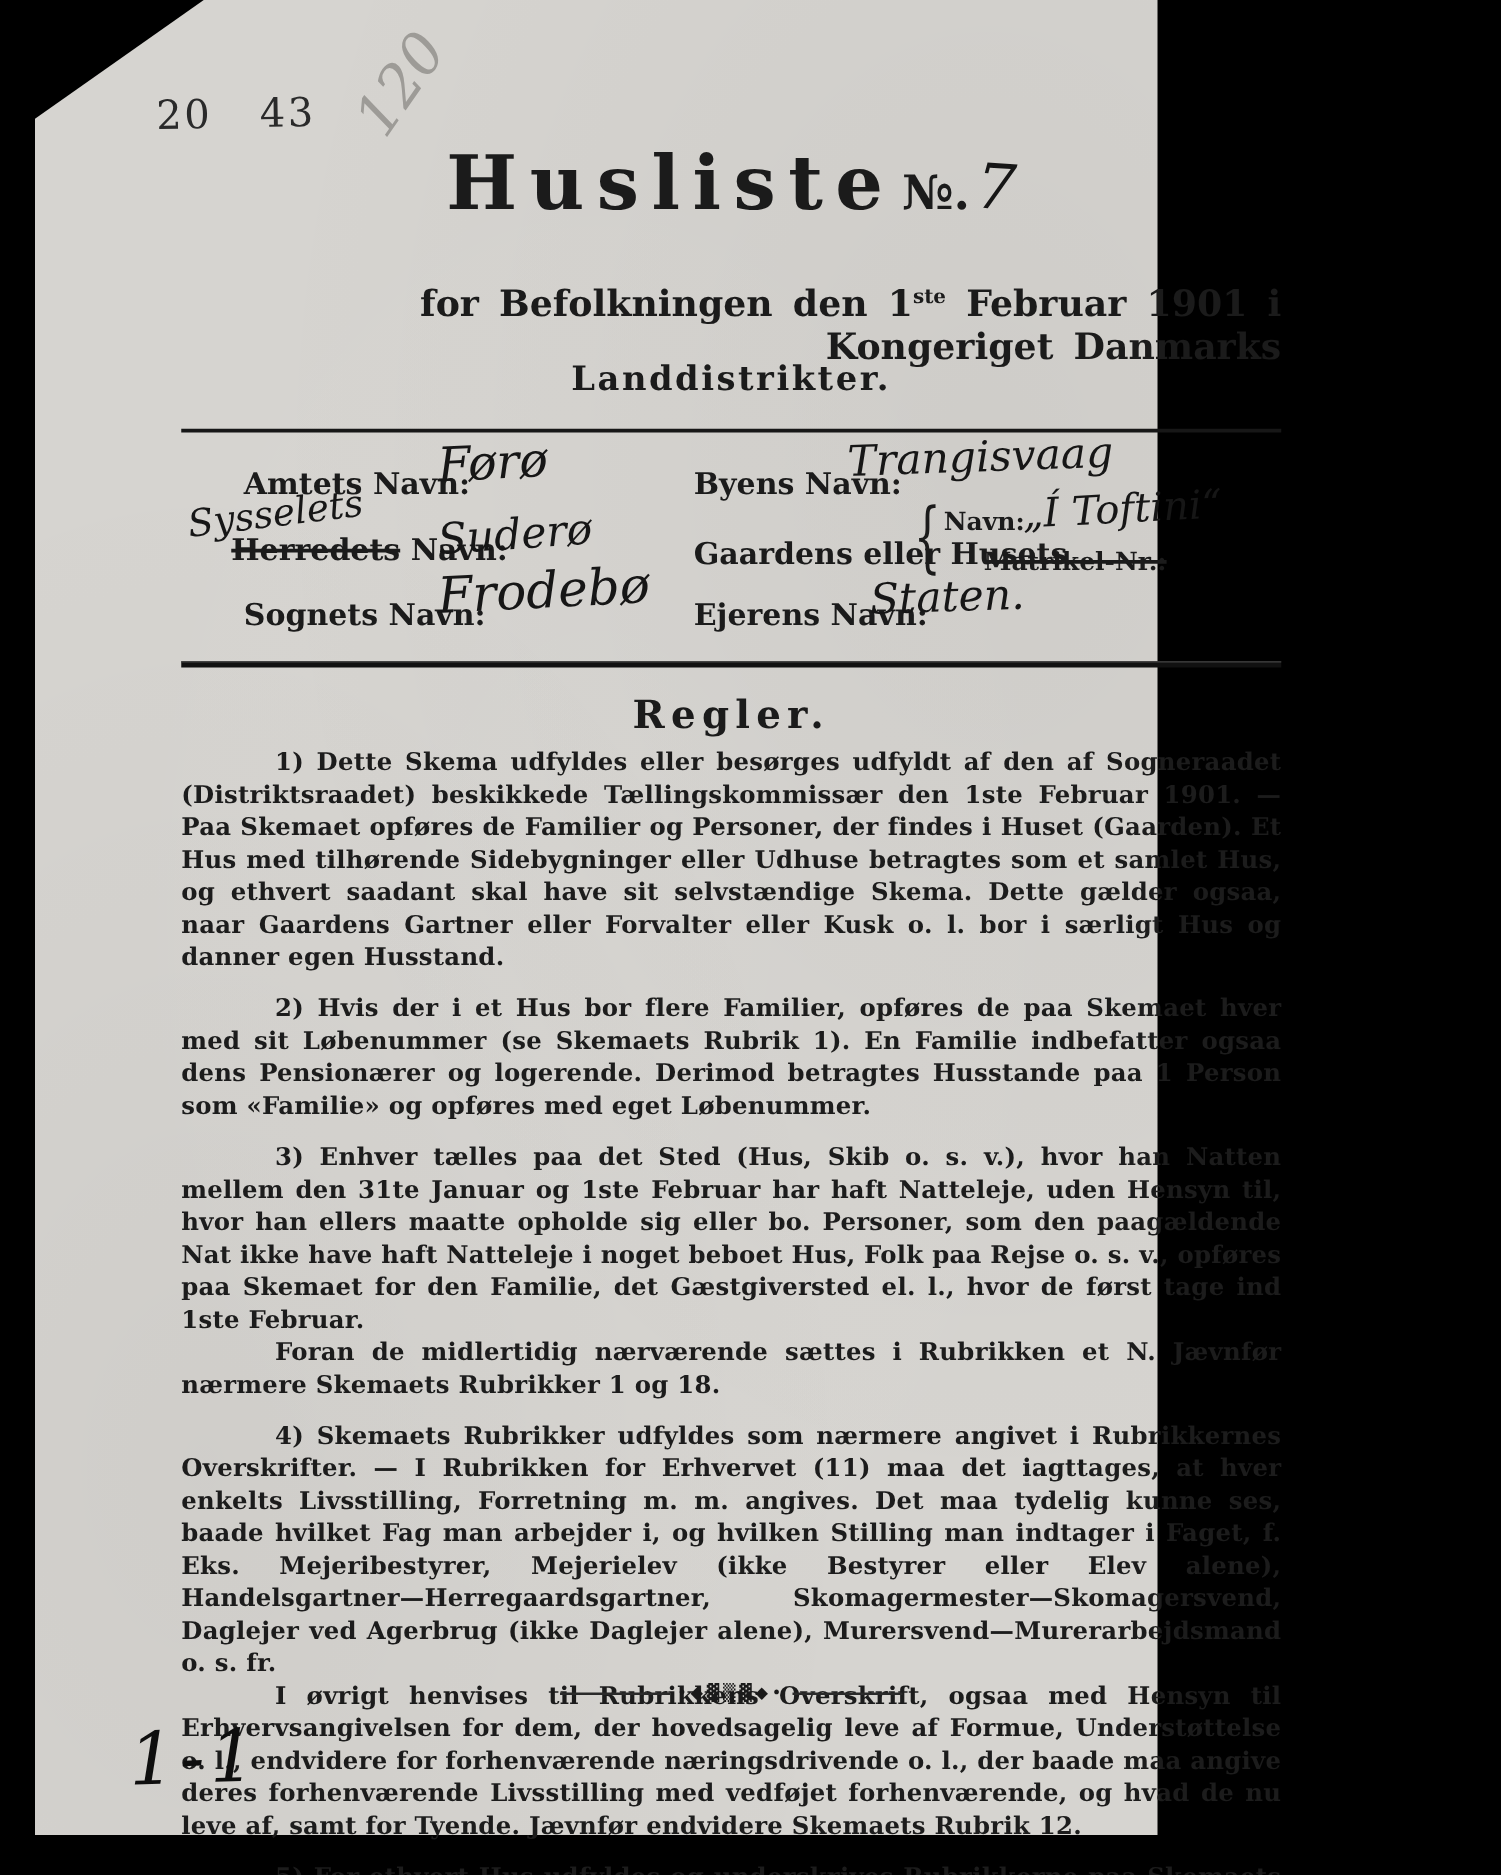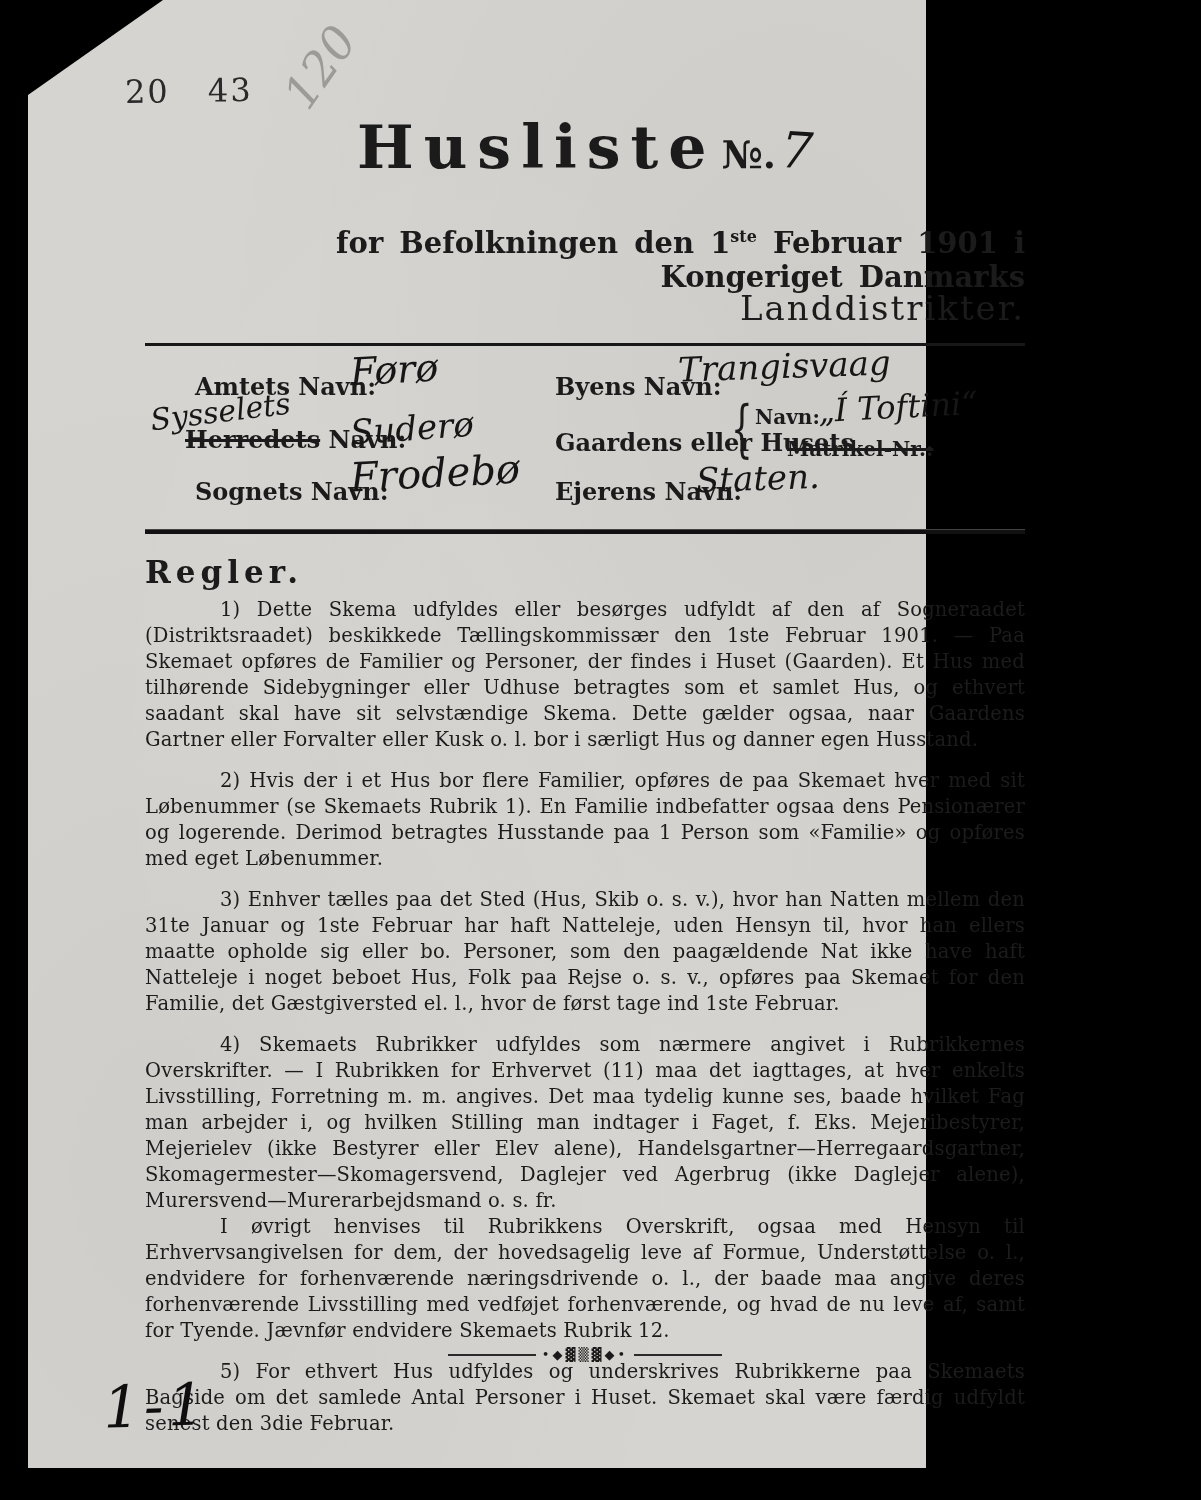--- a/index.html
+++ b/index.html
@@ -29,40 +29,40 @@
     color:#9d9b97;transform:rotate(-55deg);font-family:"DejaVu Serif",serif;
   }
   .content{position:absolute;left:117px;top:0;width:880px;}
   .title-line{position:absolute;top:112px;width:100%;text-align:center;white-space:nowrap;}
   .title-main{font-weight:bold;font-size:60px;letter-spacing:10px;}
   .title-no{font-weight:bold;font-size:38px;letter-spacing:0;}
   .hw{font-style:italic;font-family:"DejaVu Serif",serif;color:#161616;}
   .title-num{font-size:50px;display:inline-block;transform:rotate(4deg);}
   .sub1{position:absolute;top:226px;width:100%;text-align:right;font-weight:bold;font-size:29px;word-spacing:6px;}
   .sub1 .sup{font-size:0.55em;vertical-align:super;}
-  .sub2{position:absolute;top:288px;width:100%;text-align:right;font-weight:normal;font-size:34px;letter-spacing:2px;}
+  .sub2{position:absolute;top:288px;width:100%;text-align:center;font-weight:bold;font-size:27px;letter-spacing:2px;}
   .hr1{position:absolute;left:117px;top:343px;width:880px;height:3px;background:#171717;}
   .hr2{position:absolute;left:117px;top:529px;width:880px;height:4px;background:#111;border-top:1px solid #444;}
   .flabel{position:absolute;font-weight:bold;font-size:24px;white-space:nowrap;}
   .fvalue{position:absolute;white-space:nowrap;}
   .struck{text-decoration:line-through;text-decoration-thickness:3px;}
   .correction{
     position:absolute;left:122px;top:394px;font-size:30px;
     transform:rotate(-7deg);white-space:nowrap;
   }
   .brace{
     position:absolute;left:703px;top:398px;font-size:62px;font-weight:normal;
     transform:scaleX(0.55);transform-origin:left center;line-height:62px;
   }
   .gh-small{position:absolute;font-weight:bold;font-size:20px;white-space:nowrap;}
-  .regler{position:absolute;top:554px;width:100%;font-weight:bold;font-size:31px;letter-spacing:5px;}
+  .regler{position:absolute;top:554px;width:100%;text-align:center;font-weight:bold;font-size:31px;letter-spacing:5px;}
   .rules{position:absolute;left:117px;top:597px;width:880px;}
   .rules p{
     margin:0;text-indent:75px;text-align:justify;font-size:19.5px;
-    line-height:26px;letter-spacing:0.2px;color:#1c1c1c;
+    line-height:26px;letter-spacing:0.2px;color:#1c1c1c;font-weight:bold;
   }
   .rules p.gap{margin-top:15px;}
   .divider{
     position:absolute;top:1348px;left:117px;width:880px;
     display:flex;align-items:center;justify-content:center;gap:6px;color:#1a1a1a;
   }
   .divider .line{width:88px;height:2px;background:#2a2a2a;}
   .divider .orn{font-size:13px;letter-spacing:3px;line-height:13px;}
   .footer-mark{
     position:absolute;left:75px;top:1372px;font-size:58px;font-style:italic;
@@ -112,20 +112,21 @@
 
   <div class="flabel" style="left:527px;top:477px;">Ejerens Navn:</div>
   <div class="fvalue hw" style="left:668px;top:458px;font-size:34px;transform:rotate(-2deg);">Staten.</div>
 
   <div class="hr2"></div>
 
   <div class="rules">
     <p>1) Dette Skema udfyldes eller besørges udfyldt af den af Sogneraadet (Distriktsraadet) beskikkede Tællingskommissær den 1ste Februar 1901. — Paa Skemaet opføres de Familier og Personer, der findes i Huset (Gaarden). Et Hus med tilhørende Sidebygninger eller Udhuse betragtes som et samlet Hus, og ethvert saadant skal have sit selvstændige Skema. Dette gælder ogsaa, naar Gaardens Gartner eller Forvalter eller Kusk o. l. bor i særligt Hus og danner egen Husstand.</p>
     <p class="gap">2) Hvis der i et Hus bor flere Familier, opføres de paa Skemaet hver med sit Løbenummer (se Skemaets Rubrik 1). En Familie indbefatter ogsaa dens Pensionærer og logerende. Derimod betragtes Husstande paa 1 Person som «Familie» og opføres med eget Løbenummer.</p>
     <p class="gap">3) Enhver tælles paa det Sted (Hus, Skib o. s. v.), hvor han Natten mellem den 31te Januar og 1ste Februar har haft Natteleje, uden Hensyn til, hvor han ellers maatte opholde sig eller bo. Personer, som den paagældende Nat ikke have haft Natteleje i noget beboet Hus, Folk paa Rejse o. s. v., opføres paa Skemaet for den Familie, det Gæstgiversted el. l., hvor de først tage ind 1ste Februar.</p>
+    <p>Foran de midlertidig nærværende sættes i Rubrikken et N. Jævnfør nærmere Skemaets Rubrikker 1 og 18.</p>
     <p class="gap">4) Skemaets Rubrikker udfyldes som nærmere angivet i Rubrikkernes Overskrifter. — I Rubrikken for Erhvervet (11) maa det iagttages, at hver enkelts Livsstilling, Forretning m. m. angives. Det maa tydelig kunne ses, baade hvilket Fag man arbejder i, og hvilken Stilling man indtager i Faget, f. Eks. Mejeribestyrer, Mejerielev (ikke Bestyrer eller Elev alene), Handelsgartner—Herregaardsgartner, Skomagermester—Skomagersvend, Daglejer ved Agerbrug (ikke Daglejer alene), Murersvend—Murerarbejdsmand o. s. fr.</p>
     <p>I øvrigt henvises til Rubrikkens Overskrift, ogsaa med Hensyn til Erhvervsangivelsen for dem, der hovedsagelig leve af Formue, Understøttelse o. l., endvidere for forhenværende næringsdrivende o. l., der baade maa angive deres forhenværende Livsstilling med vedføjet forhenværende, og hvad de nu leve af, samt for Tyende. Jævnfør endvidere Skemaets Rubrik 12.</p>
     <p class="gap">5) For ethvert Hus udfyldes og underskrives Rubrikkerne paa Skemaets Bagside om det samlede Antal Personer i Huset. Skemaet skal være færdig udfyldt senest den 3die Februar.</p>
 
   </div>
 
   <div class="divider">
     <span class="line"></span>
     <span class="orn">•◆▓▒▓◆•</span>
     <span class="line"></span>

